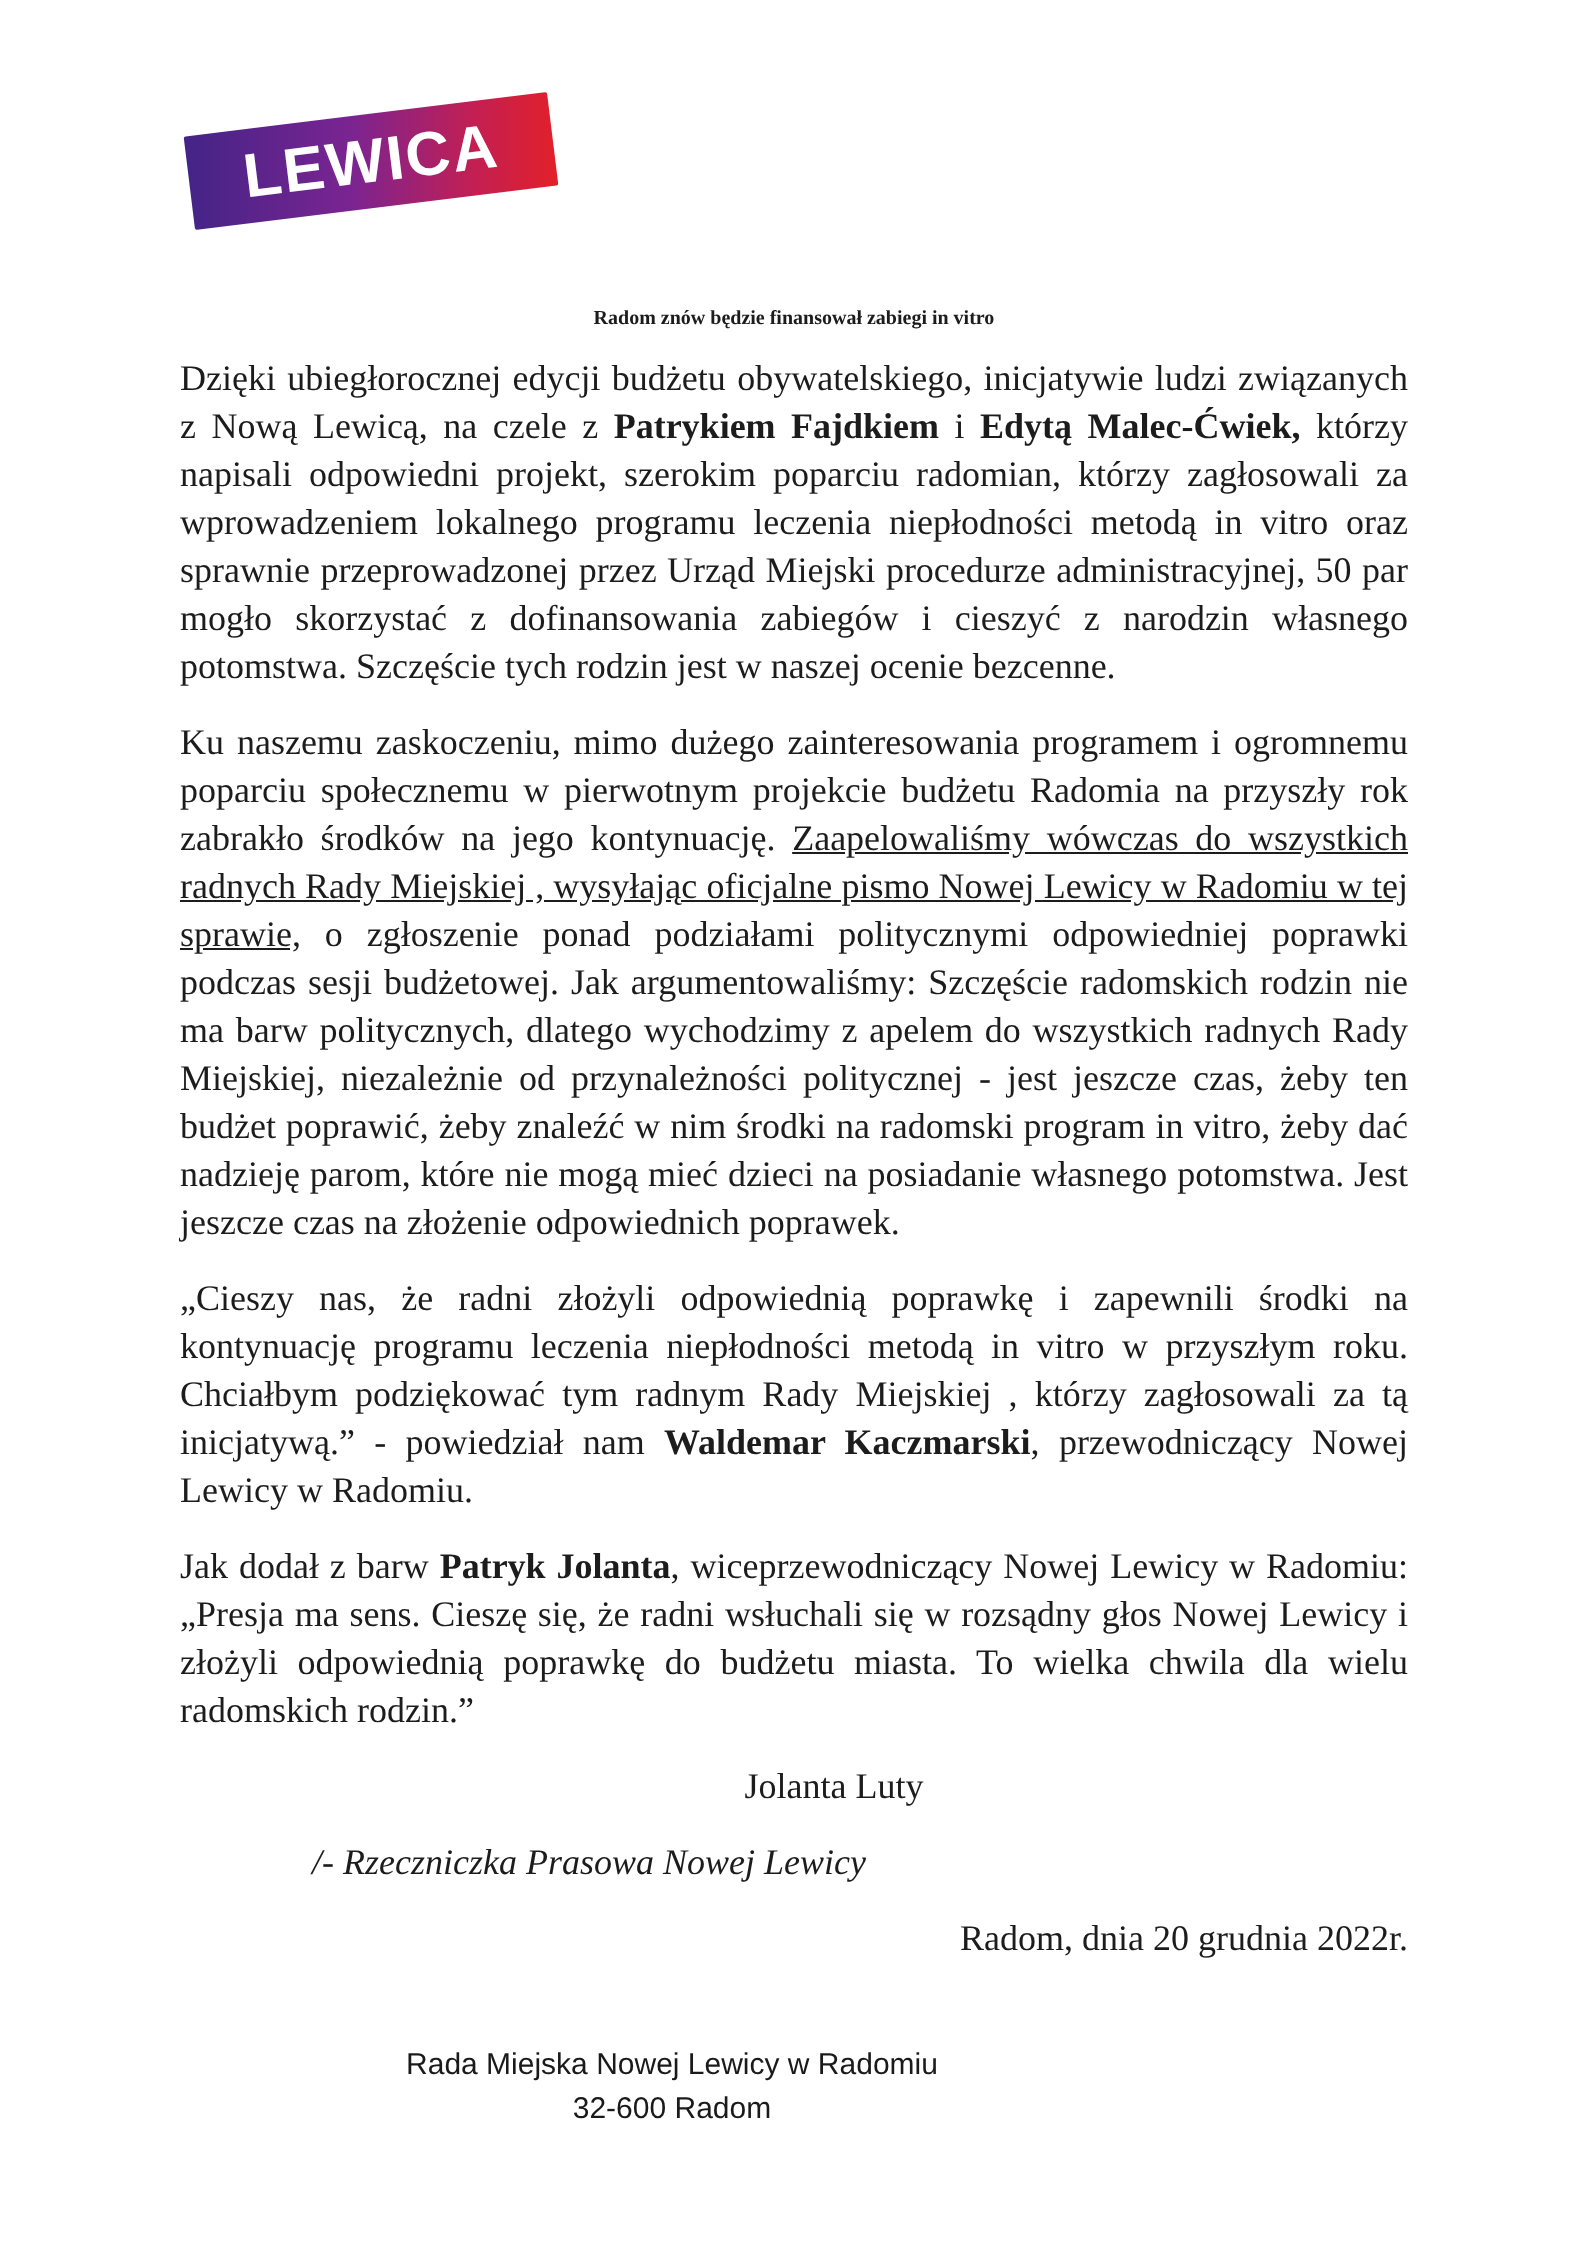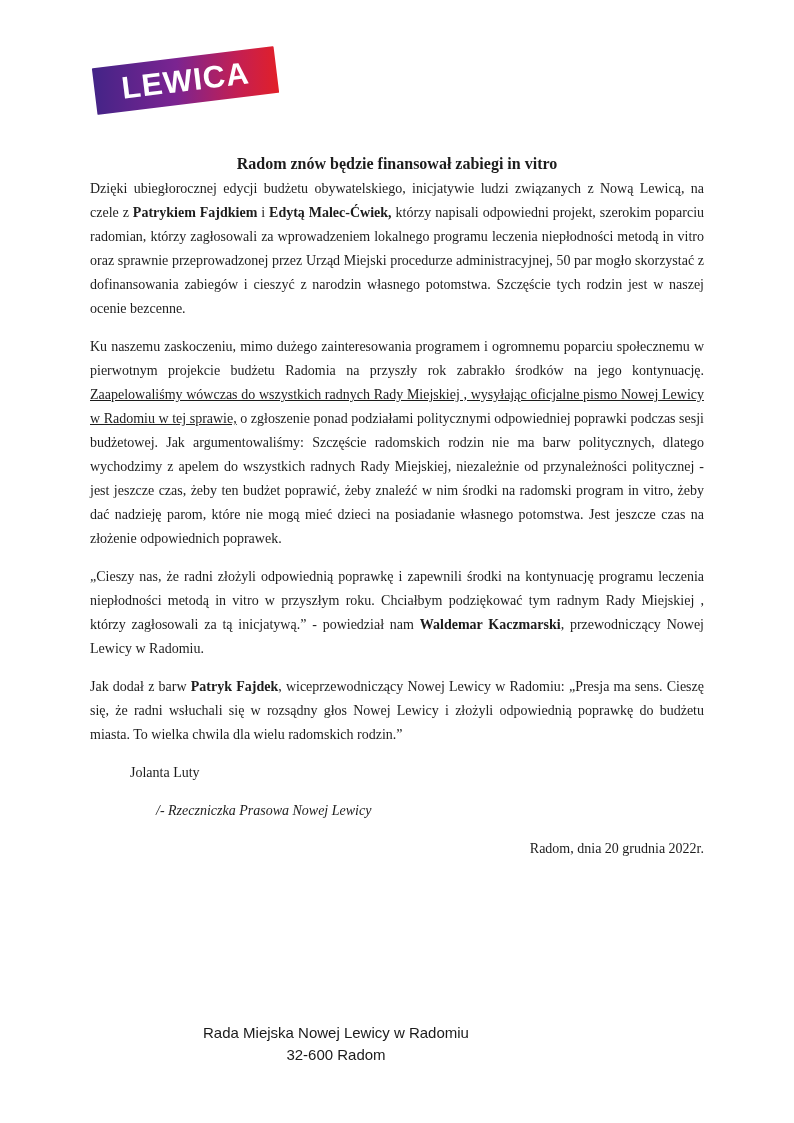--- a/index.html
+++ b/index.html
@@ -34,35 +34,36 @@
     color: #ffffff;
   }
   
   .doc-title {
     position: absolute;
     top: 143px;
     left: 90px;
     width: 614px;
     text-align: center;
     font-weight: bold;
-    font-size: 16px;
+    font-size: 10px;
     line-height: 20px;
   }
   
   .content {
     position: absolute;
     left: 90px;
     top: 177px;
     width: 614px;
-    font-size: 14px;
+    font-size: 18px;
     line-height: 24px;
     text-align: justify;
   }
   .content p { margin: 0 0 14px 0; }
   .sig-name {
+    text-align: center;
     padding-left: 40px;
     margin: 0 0 14px 0;
   }
   .sig-role {
     padding-left: 66px;
     font-style: italic;
     margin: 0 0 14px 0;
   }
   .dateline {
     text-align: right;
@@ -89,21 +90,21 @@
   <div class="logo-band" style="background: linear-gradient(97deg, rgb(67, 36, 135) 0%, rgb(123, 36, 145) 45%, rgb(196, 31, 82) 78%, rgb(226, 32, 40) 100%);">
     <span class="logo-text">LEWICA</span>
   </div>
 
   <h1 class="doc-title">Radom znów będzie finansował zabiegi in vitro</h1>
 
   <div class="content">
     <p><span>Dzięki ubiegłorocznej edycji budżetu obywatelskiego, inicjatywie ludzi związanych z Nową Lewicą, na czele z </span><span style="font-weight: bold;">Patrykiem Fajdkiem</span><span> i </span><span style="font-weight: bold;">Edytą Malec-Ćwiek,</span><span> którzy napisali odpowiedni projekt, szerokim poparciu radomian, którzy zagłosowali za wprowadzeniem lokalnego programu leczenia niepłodności metodą in vitro oraz sprawnie przeprowadzonej przez Urząd Miejski procedurze administracyjnej, 50 par mogło skorzystać z dofinansowania zabiegów i cieszyć z narodzin własnego potomstwa. Szczęście tych rodzin jest w naszej ocenie bezcenne.</span></p>
     <p><span>Ku naszemu zaskoczeniu, mimo dużego zainteresowania programem i ogromnemu poparciu społecznemu w pierwotnym projekcie budżetu Radomia na przyszły rok zabrakło środków na jego kontynuację. </span><span style="text-decoration: underline;">Zaapelowaliśmy wówczas do wszystkich radnych Rady Miejskiej , wysyłając oficjalne pismo Nowej Lewicy w Radomiu w tej sprawie,</span><span> o zgłoszenie ponad podziałami politycznymi odpowiedniej poprawki podczas sesji budżetowej. Jak argumentowaliśmy: Szczęście radomskich rodzin nie ma barw politycznych, dlatego wychodzimy z apelem do wszystkich radnych Rady Miejskiej, niezależnie od przynależności politycznej - jest jeszcze czas, żeby ten budżet poprawić, żeby znaleźć w nim środki na radomski program in vitro, żeby dać nadzieję parom, które nie mogą mieć dzieci na posiadanie własnego potomstwa. Jest jeszcze czas na złożenie odpowiednich poprawek.</span></p>
     <p><span>„Cieszy nas, że radni złożyli odpowiednią poprawkę i zapewnili środki na kontynuację programu leczenia niepłodności metodą in vitro w przyszłym roku. Chciałbym podziękować tym radnym Rady Miejskiej , którzy zagłosowali za tą inicjatywą.” - powiedział nam </span><span style="font-weight: bold;">Waldemar Kaczmarski</span><span>, przewodniczący Nowej Lewicy w Radomiu.</span></p>
-    <p><span>Jak dodał z barw </span><span style="font-weight: bold;">Patryk Fajdek</span><span>, wiceprzewodniczący Nowej Lewicy w Radomiu: „Presja ma sens. Cieszę się, że radni wsłuchali się w rozsądny głos Nowej Lewicy i złożyli odpowiednią poprawkę do budżetu miasta. To wielka chwila dla wielu radomskich rodzin.”</span></p>
+    <p><span>Jak dodał z barw </span><span style="font-weight: bold;">Patryk Jolanta</span><span>, wiceprzewodniczący Nowej Lewicy w Radomiu: „Presja ma sens. Cieszę się, że radni wsłuchali się w rozsądny głos Nowej Lewicy i złożyli odpowiednią poprawkę do budżetu miasta. To wielka chwila dla wielu radomskich rodzin.”</span></p>
 
     <p class="sig-name">Jolanta Luty</p>
     <p class="sig-role">/- Rzeczniczka Prasowa Nowej Lewicy</p>
     <p class="dateline">Radom, dnia 20 grudnia 2022r.</p>
   </div>
 
   <div class="footer">
     <div>Rada Miejska Nowej Lewicy w Radomiu</div>
     <div>32-600 Radom</div>
   </div>

